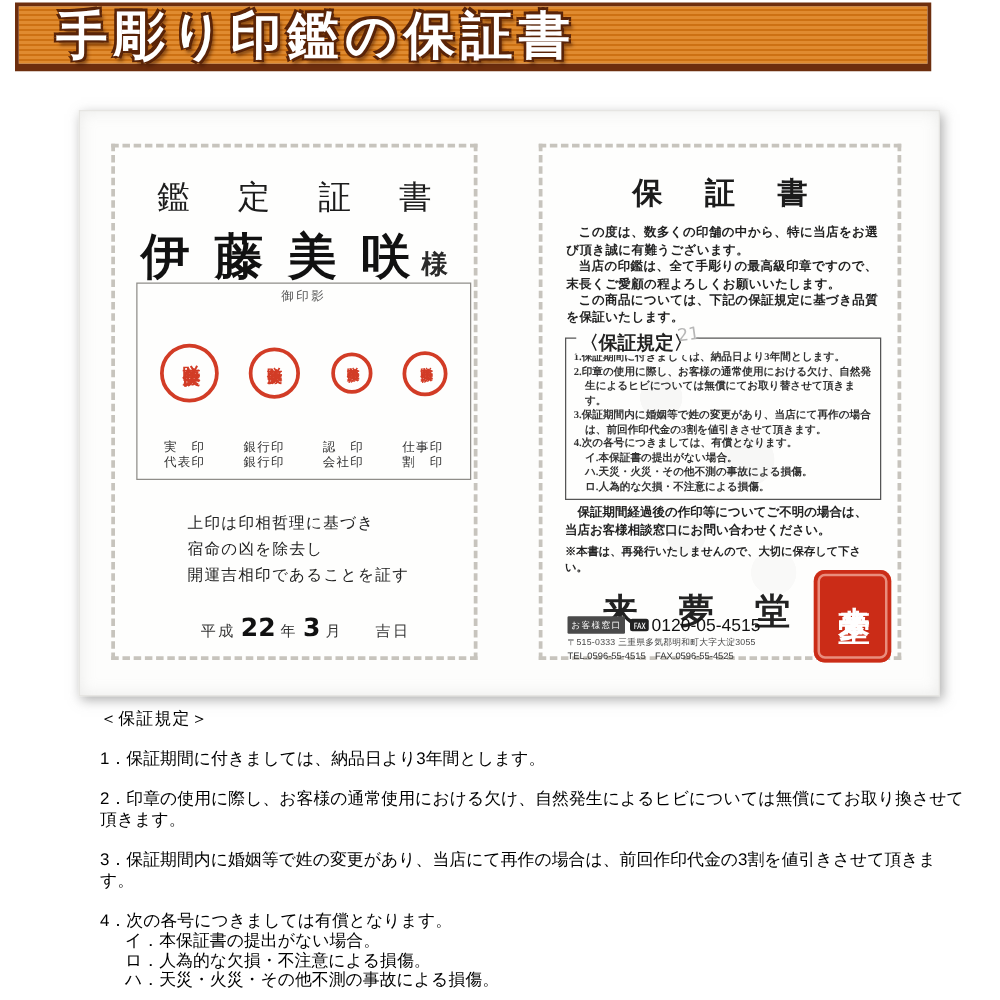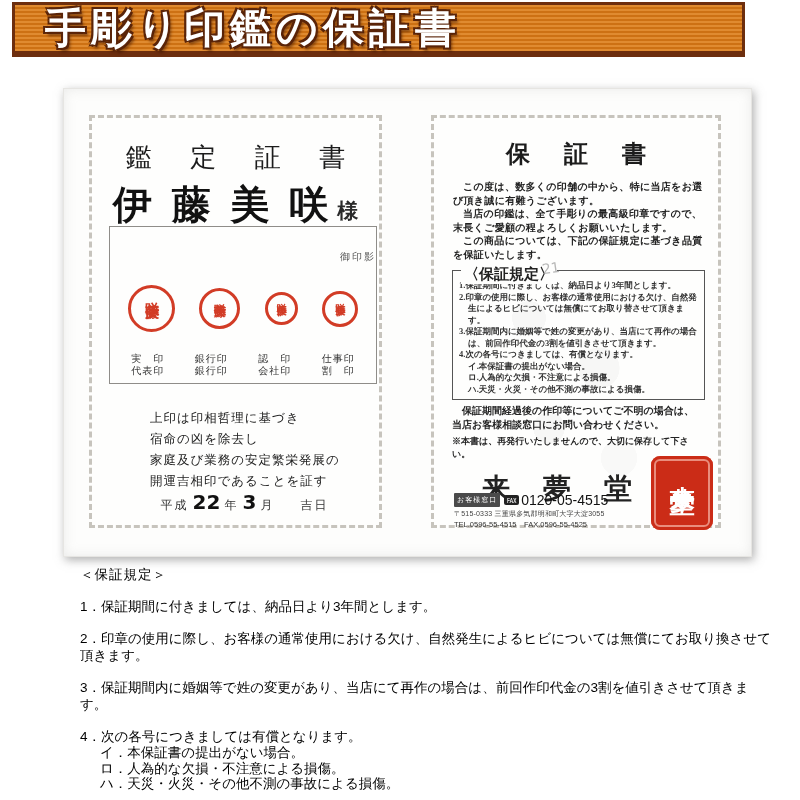--- a/index.html
+++ b/index.html
@@ -34,21 +34,21 @@
   .cert-left{left:25px;width:293px;}
   .cert-right{left:367px;width:290px;}
   
   .lc-title{position:absolute;left:0;right:0;top:22px;text-align:center;
     font-size:26px;letter-spacing:16px;text-indent:16px;color:#1c1c1c;}
   .lc-name-row{position:absolute;left:0;right:0;top:60px;text-align:center;white-space:nowrap;}
   .lc-name{font-size:39px;font-weight:bold;letter-spacing:5px;color:#111;}
   .lc-name-suffix{font-size:21px;font-weight:bold;margin-left:4px;}
   .imp-box{position:absolute;left:17px;top:108px;width:268px;height:158px;
     border:1px solid #8f8d89;box-sizing:border-box;display:flex;flex-direction:column;}
-  .imp-label{text-align:right;font-size:10px;color:#555;padding-top:3px;letter-spacing:2px;margin-top:20px;}
+  .imp-label{text-align:center;font-size:10px;color:#555;padding-top:3px;letter-spacing:2px;}
   .seal-row{flex:1;display:flex;align-items:center;justify-content:space-around;padding:0 6px;}
   .seal{border-radius:50%;display:flex;align-items:center;justify-content:center;
     color:#d23c26;border:3px solid #d23c26;box-sizing:border-box;overflow:hidden;}
   .seal-text{writing-mode:vertical-rl;line-height:1;font-weight:bold;
     font-family:"Liberation Serif",serif;letter-spacing:-1px;}
   .seal-1{width:47px;height:47px;}.seal-1 .seal-text{font-size:14px;height:30px;}
   .seal-2{width:41px;height:41px;}.seal-2 .seal-text{font-size:12px;height:26px;}
   .seal-3{width:33px;height:33px;}.seal-3 .seal-text{font-size:10px;height:21px;}
   .seal-4{width:36px;height:36px;}.seal-4 .seal-text{font-size:10px;height:22px;}
   .seal-labels{display:flex;justify-content:space-around;padding:0 6px 6px;}
@@ -159,21 +159,20 @@
         </div>
         <div class="seal-label-col">
           <div>仕事印</div>
           <div>割　印</div>
         </div>
       </div>
     </div>
     <div class="lc-statement">
       <div>上印は印相哲理に基づき</div>
       <div>宿命の凶を除去し</div>
-      <div>家庭及び業務の安定繁栄発展の</div>
       <div>開運吉相印であることを証す</div>
     </div>
     <div class="lc-date">
       <span class="small">平成</span>
       <span class="num">22</span>
       <span class="small">年</span>
       <span class="num">3</span>
       <span class="small">月</span>
       <span class="small day">吉日</span>
     </div>
@@ -187,22 +186,22 @@
       <p>当店の印鑑は、全て手彫りの最高級印章ですので、末長くご愛顧の程よろしくお願いいたします。</p>
       <p>この商品については、下記の保証規定に基づき品質を保証いたします。</p>
     </div>
     <div class="rules-box">
       <div class="rules-box-label">〈保証規定〉</div>
       <div class="rule-line">1.保証期間に付きましては、納品日より3年間とします。</div>
       <div class="rule-line">2.印章の使用に際し、お客様の通常使用における欠け、自然発生によるヒビについては無償にてお取り替させて頂きます。</div>
       <div class="rule-line">3.保証期間内に婚姻等で姓の変更があり、当店にて再作の場合は、前回作印代金の3割を値引きさせて頂きます。</div>
       <div class="rule-line">4.次の各号につきましては、有償となります。</div>
       <div class="rule-line rule-sub">イ.本保証書の提出がない場合。</div>
+      <div class="rule-line rule-sub">ハ.天災・火災・その他不測の事故による損傷。</div>
       <div class="rule-line rule-sub">ロ.人為的な欠損・不注意による損傷。</div>
-      <div class="rule-line rule-sub">ハ.天災・火災・その他不測の事故による損傷。</div>
     </div>
     <div class="pencil-mark">21</div>
     <p class="rc-note">保証期間経過後の作印等についてご不明の場合は、当店お客様相談窓口にお問い合わせください。</p>
     <p class="rc-warn">※本書は、再発行いたしませんので、大切に保存して下さい。</p>
     <div class="store-row">
       <div class="store-name">来 夢 堂</div>
       <div class="store-seal">
         <div class="store-seal-text">来夢堂</div>
       </div>
     </div>

